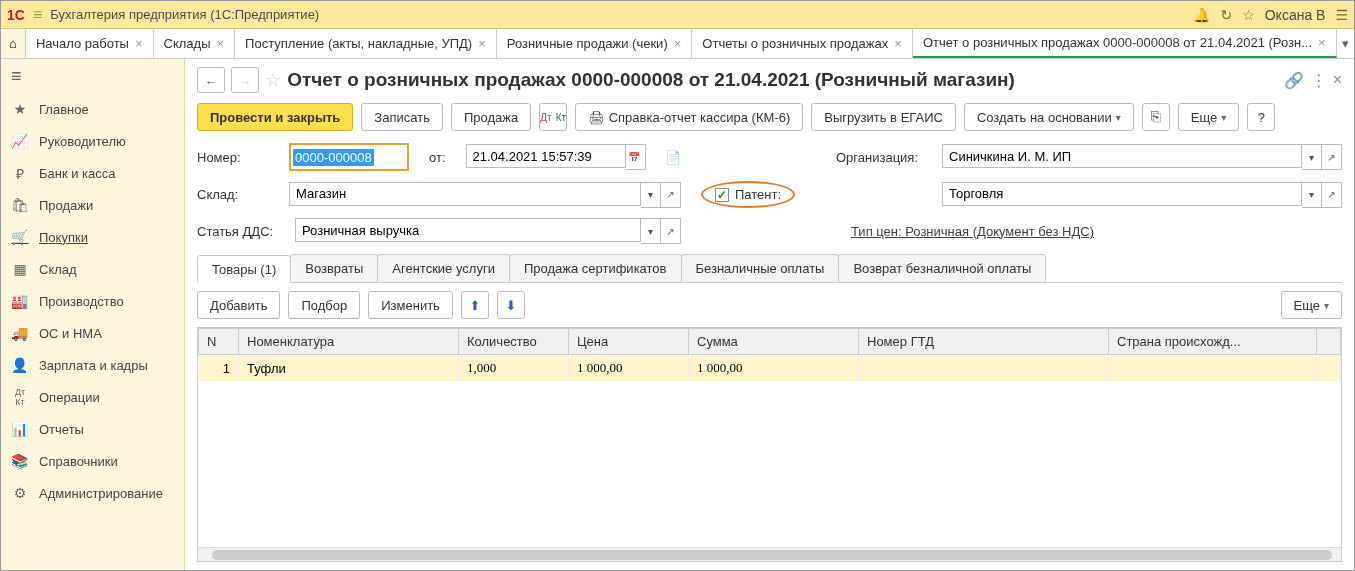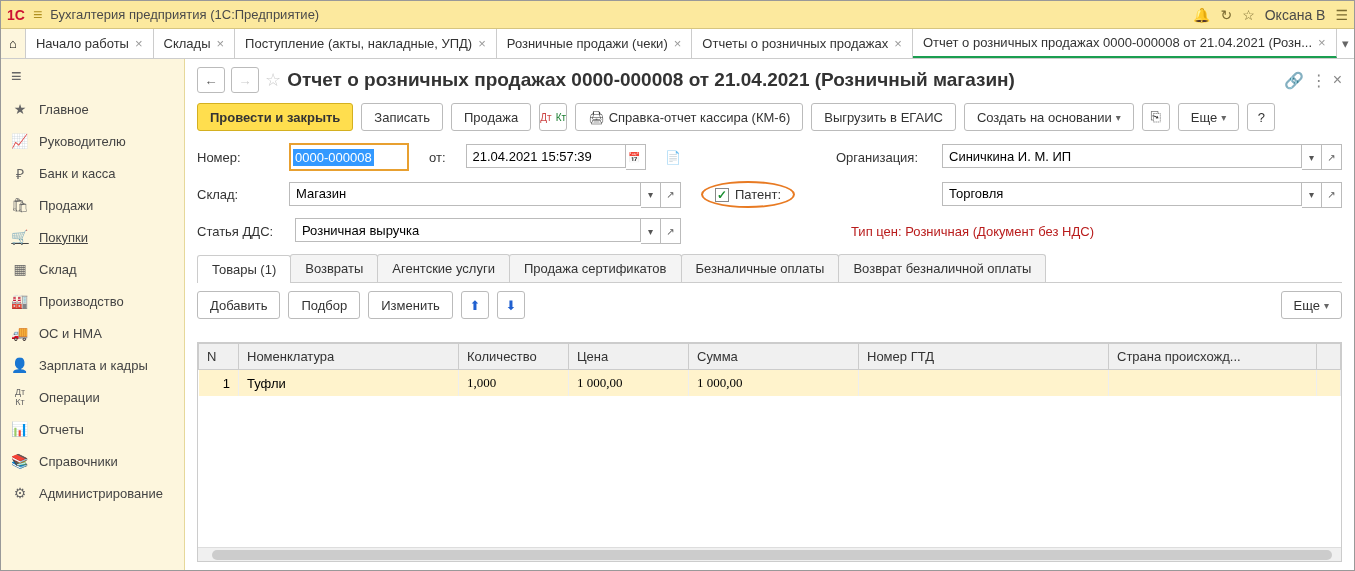--- a/index.html
+++ b/index.html
@@ -51,29 +51,29 @@
   
   .form-row { display: flex; align-items: center; gap: 20px; margin-bottom: 10px; font-size: 13px; }
   .form-label { color: #333; }
   .input-group { display: flex; align-items: stretch; }
   .input { height: 24px; border: 1px solid #bbb; padding: 0 6px; font-size: 13px; background: #fff; }
   .input.highlight { border: 2px solid #e8a030; padding: 0 2px; height: 28px; }
   .input.highlight span { background: #3399ff; color: #fff; padding: 1px 2px; }
   .input-btn { width: 20px; height: 26px; border: 1px solid #bbb; border-left: none; background: #fff; cursor: pointer; display: flex; align-items: center; justify-content: center; font-size: 10px; color: #555; }
   .checkbox-circle { border: 2px solid #e87a22; border-radius: 50%/50%; padding: 4px 12px; display: flex; align-items: center; gap: 6px; }
   .checkbox { width: 14px; height: 14px; border: 1px solid #888; display: inline-flex; align-items: center; justify-content: center; color: #1a8e30; font-size: 12px; font-weight: bold; }
-  .link { color: #b91c1c; cursor: pointer; }
+  .link { color: #404040; text-decoration: underline; cursor: pointer; }
   
   
   .sub-tabs { display: flex; border-bottom: 1px solid #ccc; margin-bottom: 8px; }
   .sub-tab { padding: 6px 14px; border: 1px solid #ccc; border-bottom: none; background: #f4f4f4; margin-right: -1px; cursor: pointer; font-size: 13px; color: #333; border-radius: 3px 3px 0 0; }
   .sub-tab.active { background: #fff; position: relative; top: 1px; }
   
   
-  .sub-toolbar { display: flex; gap: 8px; margin-bottom: 23px; }
+  .sub-toolbar { display: flex; gap: 8px; margin-bottom: 8px; }
   .sub-toolbar .spacer { flex: 1; }
   
   
   .table-wrap { flex: 1; border: 1px solid #ccc; overflow: hidden; display: flex; flex-direction: column; }
   table { width: 100%; border-collapse: collapse; font-size: 13px; }
   th { background: #f0f0f0; border: 1px solid #ccc; padding: 5px 8px; text-align: left; font-weight: normal; color: #333; }
   td { border-right: 1px solid #eee; padding: 5px 8px; }
   tbody tr { background: #fff3cc; }
   tbody tr td:first-child { text-align: right; }
   .num-cell { text-align: left; font-family: Liberation Serif, serif; }

